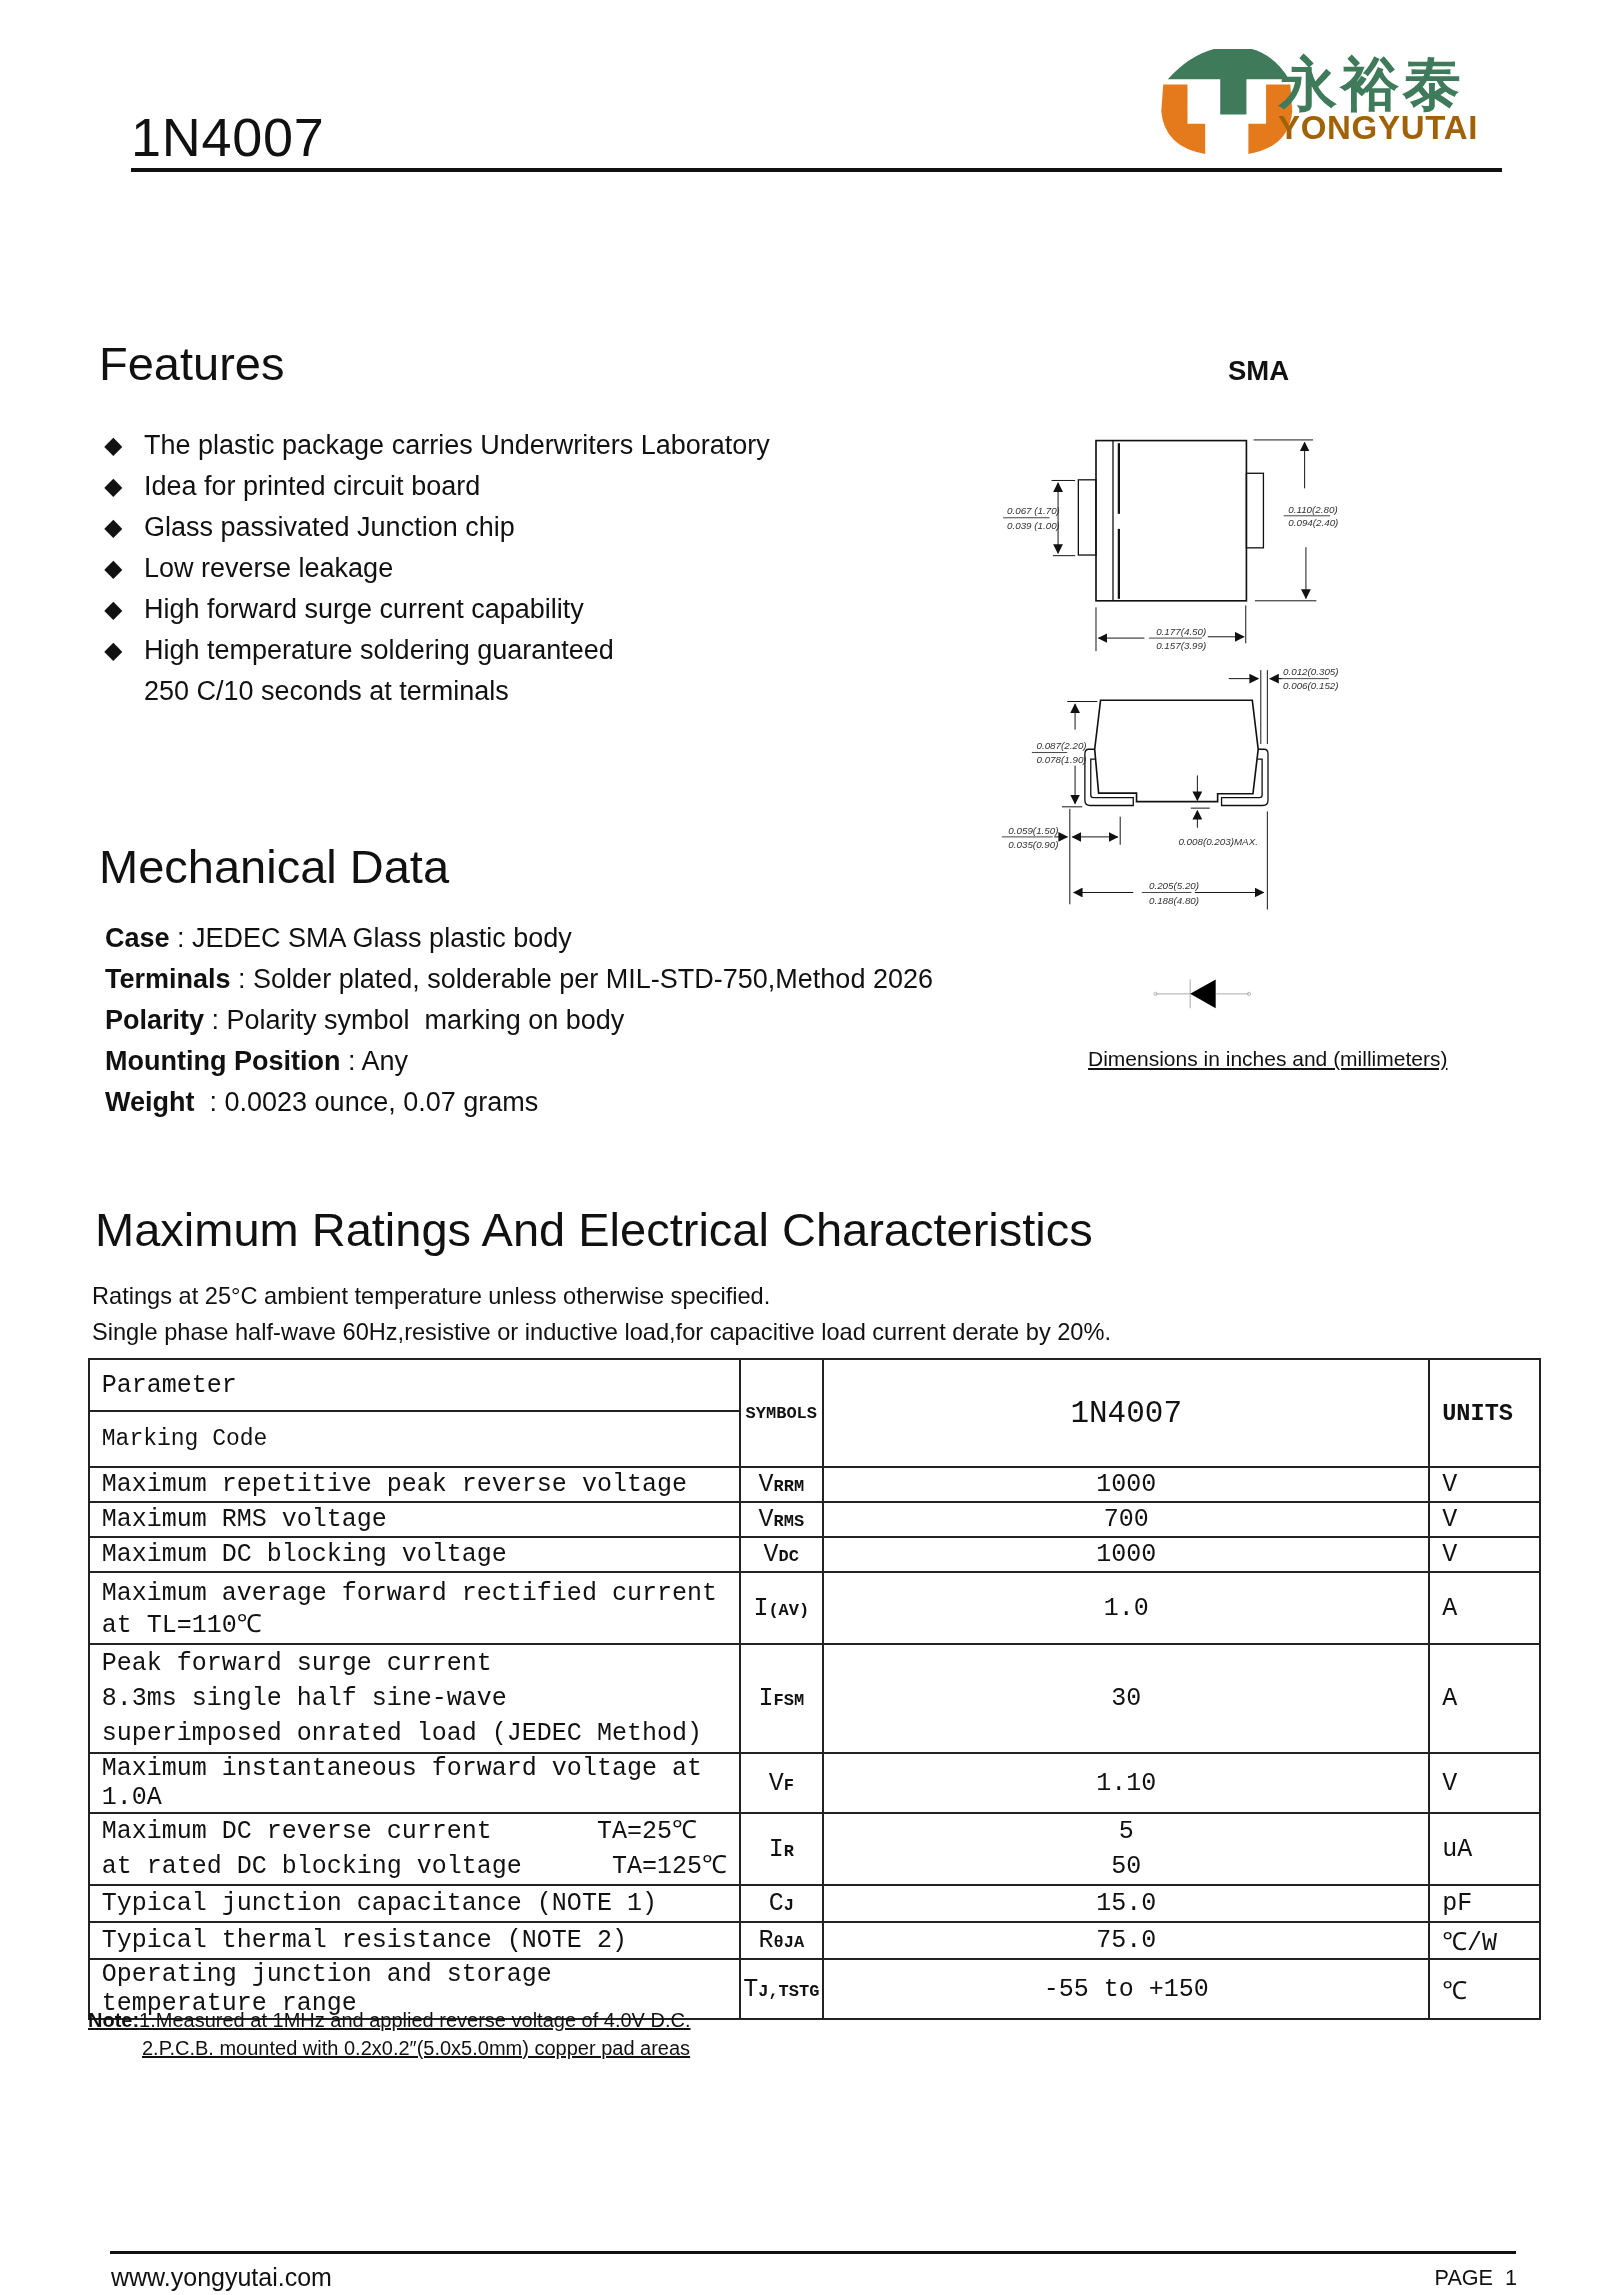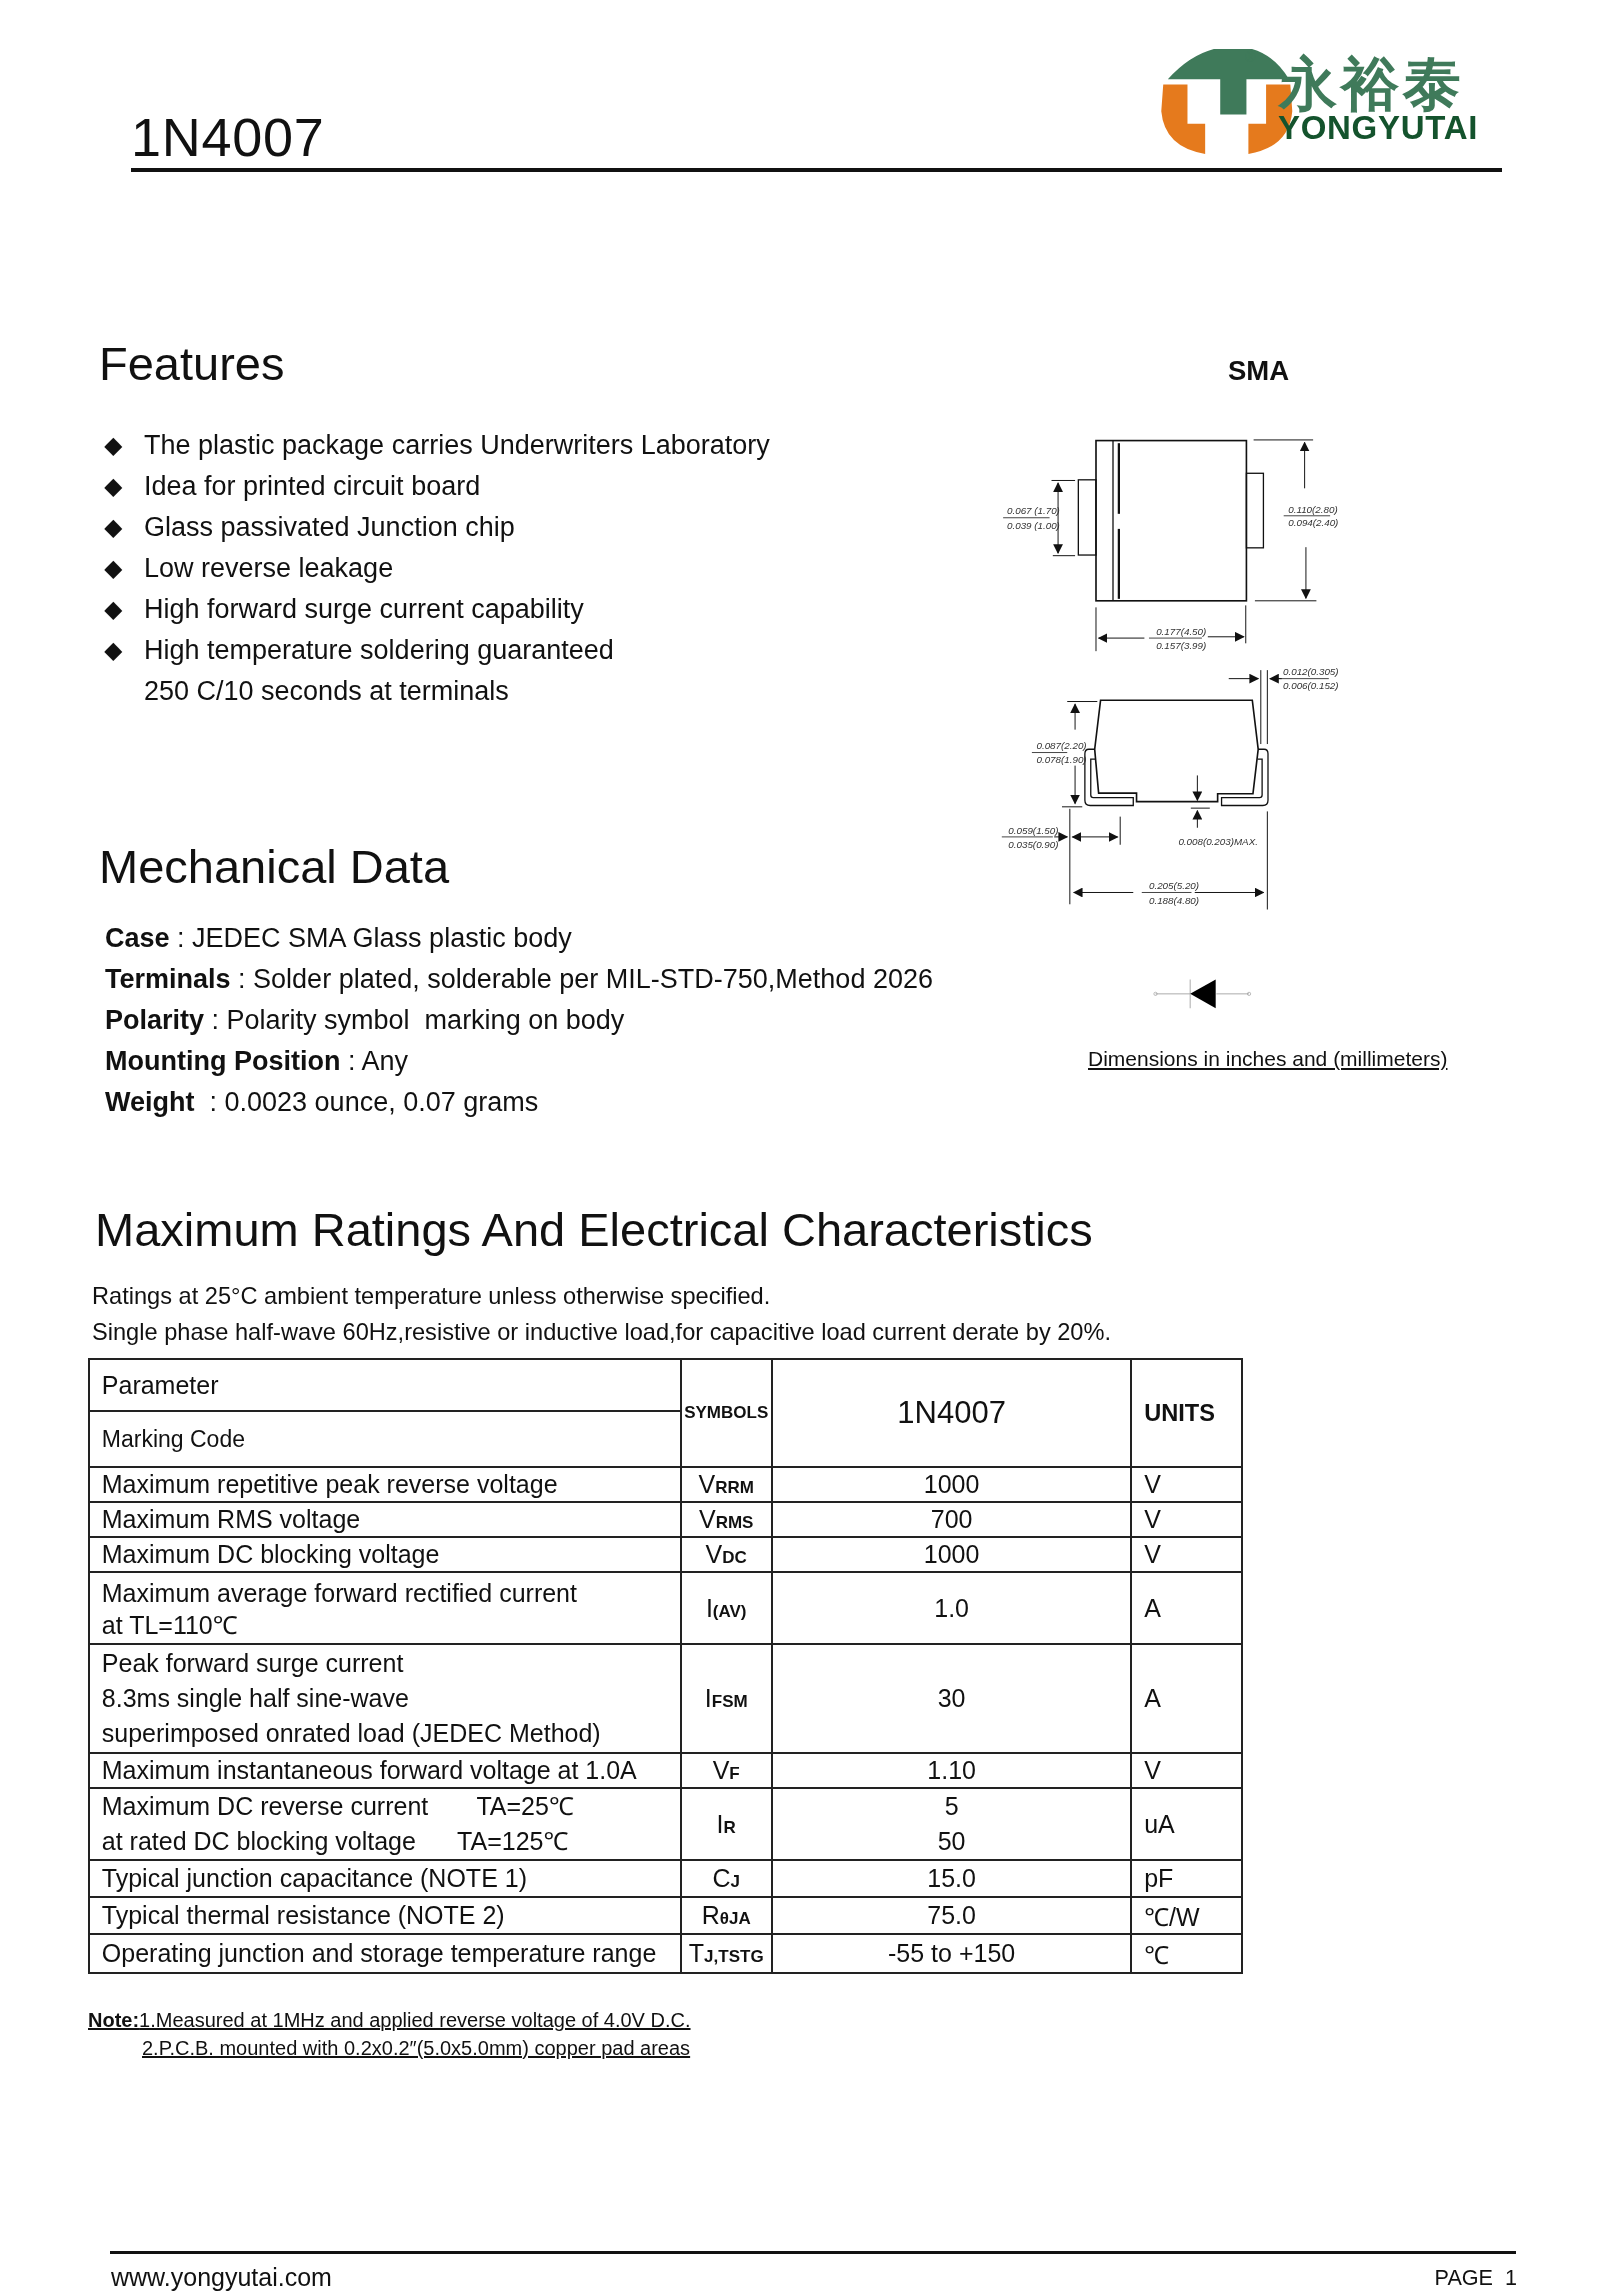--- a/index.html
+++ b/index.html
@@ -5,21 +5,21 @@
   html, body { margin: 0; padding: 0; background: #ffffff; }
   body { width: 1622px; height: 2295px; position: relative; overflow: hidden;
          font-family: "Liberation Sans", sans-serif; color: #111; }
   .abs { position: absolute; }
 
   
   .doc-title { left: 131px; top: 110px; font-size: 54px; line-height: 1; font-weight: 400; letter-spacing: 0.7px; }
   .title-rule { left: 131px; top: 168px; width: 1371px; height: 3.9px; background: #111; }
   .logo { left: 1158px; top: 49px; width: 357px; height: 105px; }
   .logo-cn { left: 1279px; top: 55px; font-size: 58px; font-weight: 700; color: #3f7a5a; letter-spacing: 3.9px; line-height: 1; }
-  .logo-en { left: 1278px; top: 111px; font-size: 33px; font-weight: 700; color: #14532d; letter-spacing: 0.7px; line-height: 1; }
+  .logo-en { left: 1278px; top: 111px; font-size: 33px; font-weight: 700; color: #a16207; letter-spacing: 0.7px; line-height: 1; }
   .logo-reg { left: 1245px; top: 49px; font-size: 14.4px; color: #3f7a5a; }
 
   
   .h2 { font-size: 47px; font-weight: 400; line-height: 1; text-align: right; }
   .features-title { left: 99px; top: 340px; }
   .mech-title { left: 99px; top: 843px; }
   .ratings-title { left: 95px; top: 1206px; }
 
   .feat-list { left: 101px; top: 432px; width: 818px; }
   .feat-item { position: relative; font-size: 27px; line-height: 1; height: 41px; padding-left: 43px; }
@@ -33,22 +33,22 @@
   
   .pkg-label { left: 1228px; top: 355px; font-size: 27.5px; font-weight: 700; }
   .drawing { left: 995px; top: 419px; width: 563px; height: 654px; }
   .dim-caption { left: 1088px; top: 1047px; font-size: 21px; text-decoration: underline; }
 
   
   .intro1 { left: 92px; top: 1283px; font-size: 23.6px; }
   .intro2 { left: 92px; top: 1319px; font-size: 23.6px; }
 
   
-  table.spec { position: absolute; left: 88px; top: 1358px; width: 1155px;
-               border-collapse: collapse; font-size: 25px; }
+  table.spec { position: absolute; left: 88px; top: 1358px; width: 1453px;
+               border-collapse: collapse; font-size: 25px; font-family: Liberation Mono, monospace; }
   table.spec td { border: 2px solid #222; padding: 0 11.8px; vertical-align: middle; }
   .c-param { width: 566px; }
   .c-sym { width: 72px; text-align: center; padding: 0 2.6px !important; }
   .c-val { text-align: center; }
   .c-unit { width: 85px; text-align: left; }
   .hdr-sym { font-size: 17px; font-weight: 700; }
   .hdr-part { font-size: 31px; }
   .hdr-units { font-size: 23.6px; font-weight: 700; }
   .sub { font-size: 17px; font-weight: 700; }
   .multi div { line-height: 35px; }

